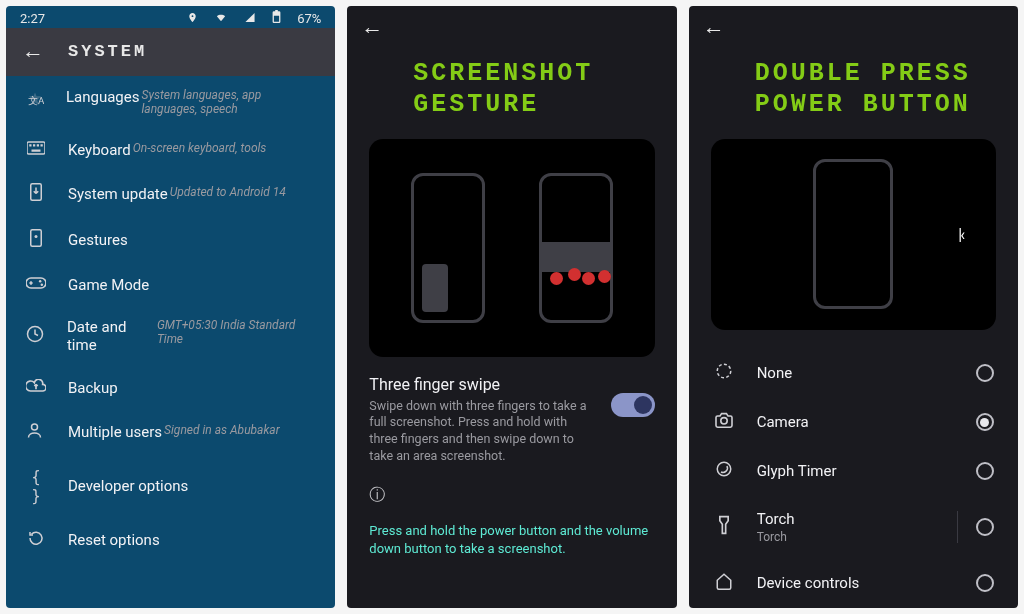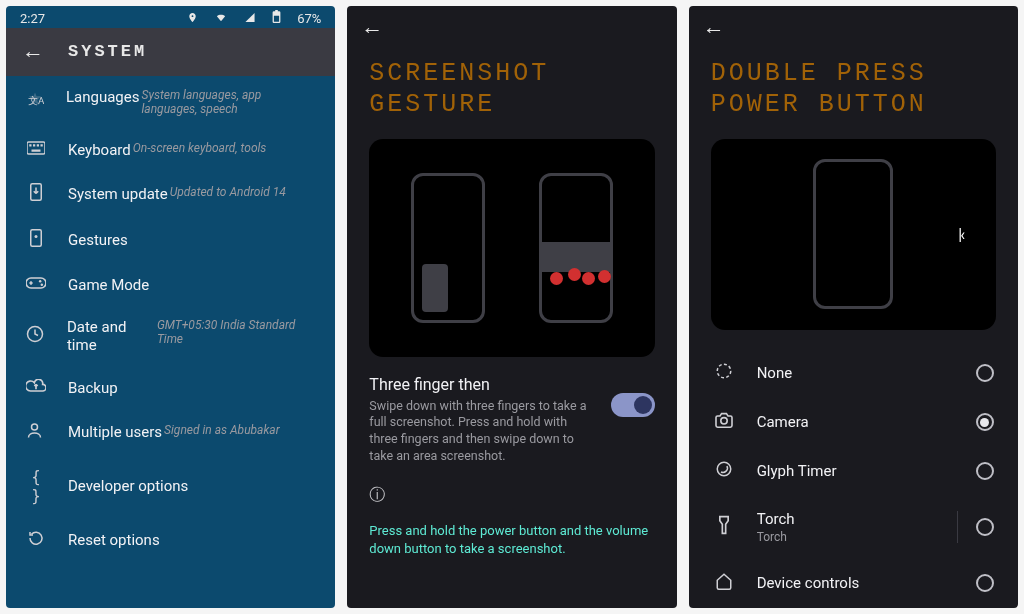--- a/index.html
+++ b/index.html
@@ -56,23 +56,24 @@
 
   
   .header-min {
     padding: 10px 14px;
   }
   .panel2 .big-title, .panel3 .big-title {
     font-family: "Courier New", monospace;
     letter-spacing: 3px;
     line-height: 1.25;
     font-size: 25px;
-    font-weight: 400;
+    font-weight: 700;
     padding: 10px 22px 18px;
-    color: #a16207;
+    color: #84cc16;
+    margin-left: 44px;
   }
   .demo-card {
     margin: 0 22px 18px;
     background: #000;
     border-radius: 14px;
     height: 218px;
     display: flex; justify-content: center; align-items: center; gap: 54px;
   }
   .phone {
     width: 74px; height: 150px;
@@ -307,21 +308,21 @@
         <div class="dot d1"></div>
           <div class="dot d2"></div>
           <div class="dot d3"></div>
           <div class="dot d4"></div>
       </div>
     </div>
   </div>
 
   <div class="toggle-block">
     <div class="toggle-desc">
-      <div class="toggle-title">Three finger then</div>
+      <div class="toggle-title">Three finger swipe</div>
       <div class="toggle-text">Swipe down with three fingers to take a full screenshot. Press and hold with three fingers and then swipe down to take an area screenshot.</div>
     </div>
     <div class="switch">
       <div class="knob"></div>
     </div>
   </div>
 
   <div class="info-row">
     <span>ⓘ</span>
   </div>

